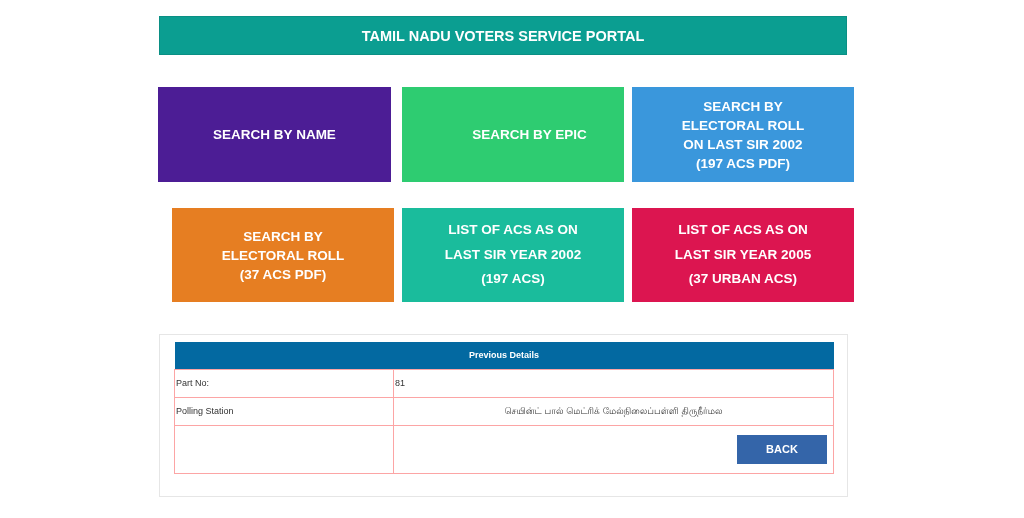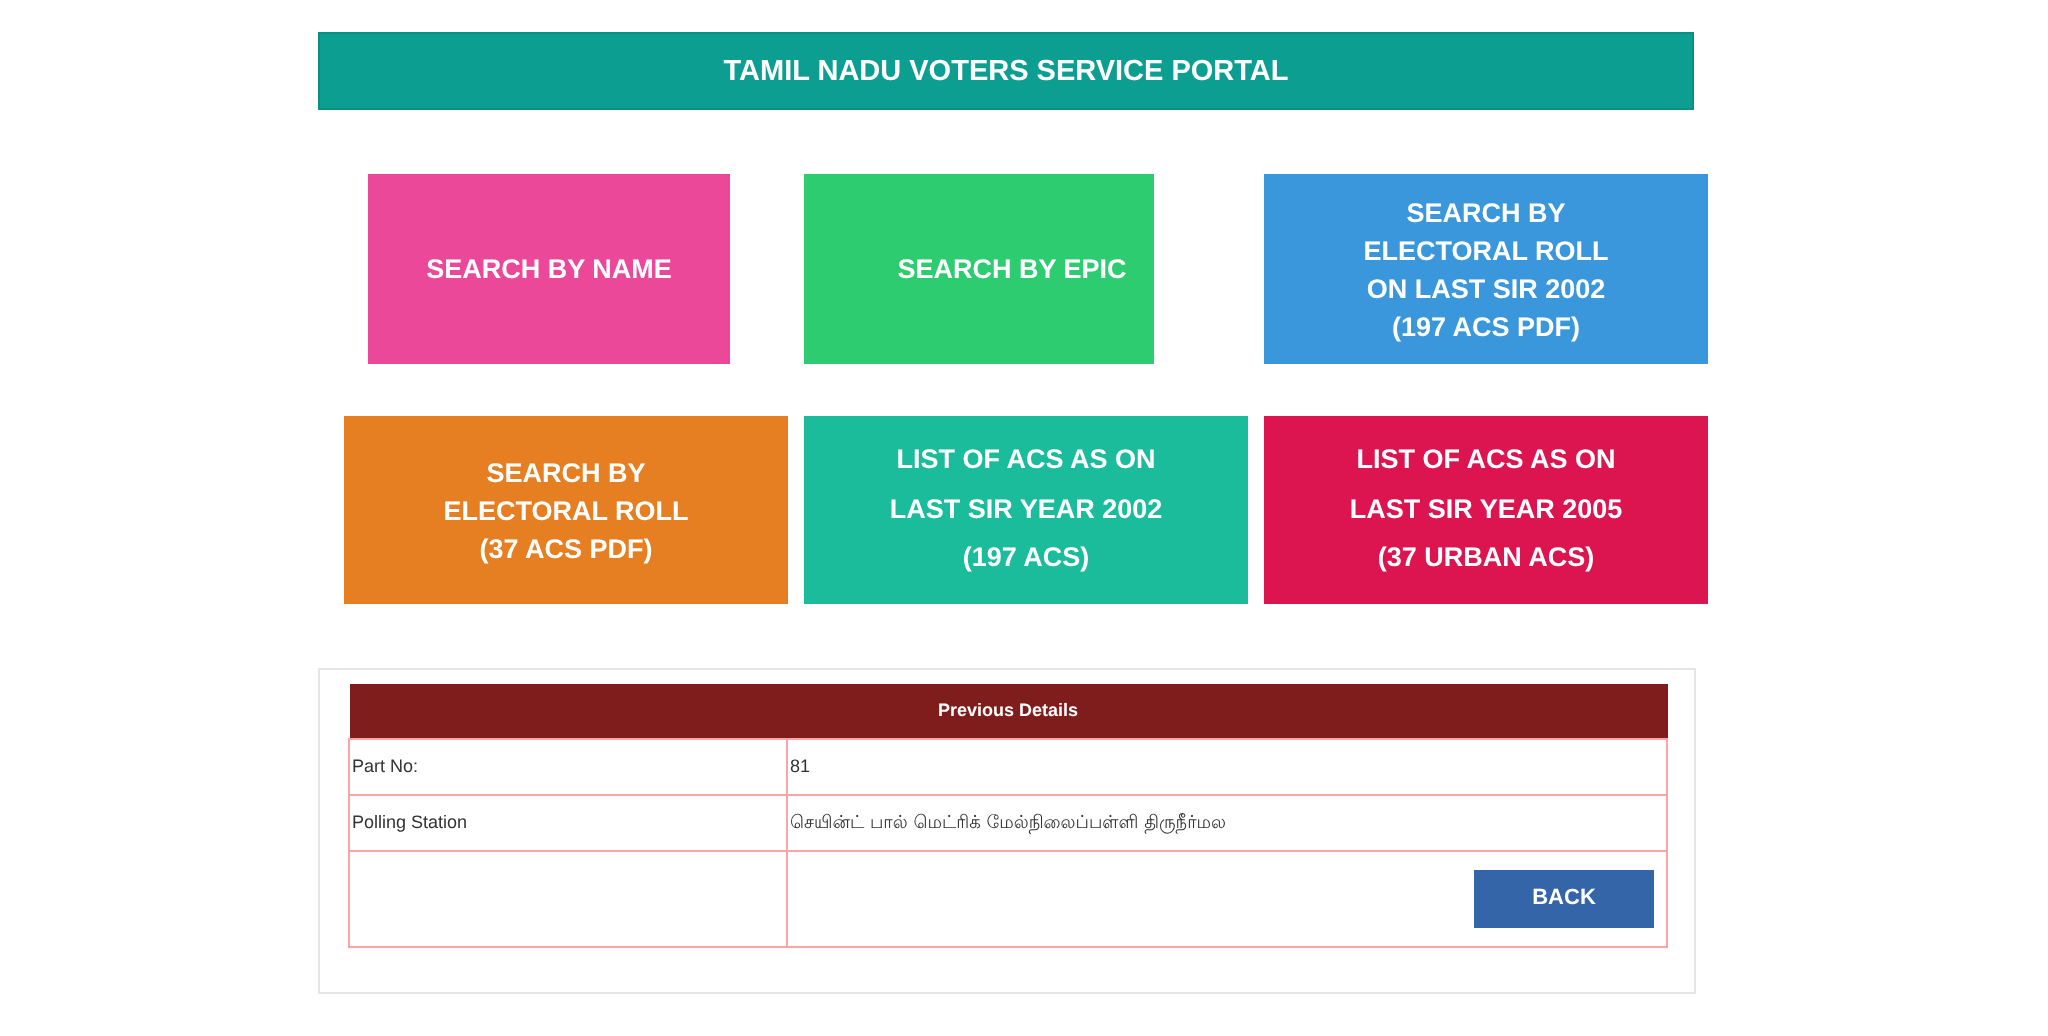--- a/index.html
+++ b/index.html
@@ -13,52 +13,52 @@
       display: flex; align-items: center; justify-content: center;
       border: 1px solid #0a8f84;
     }
     .card {
       position: absolute; color: #fff; font-weight: bold; font-size: 13.5px;
       display: flex; flex-direction: column; align-items: center; justify-content: center;
       text-align: center; cursor: pointer; line-height: 19px;
     }
     .card.spaced { line-height: 24.5px; }
     .card span { display: block; }
-    .c1 { left: 184px; top: 87px; width: 181px; height: 95px; background: #ec4899; }
-    .c2 { left: 402px; top: 87px; width: 175px; height: 95px; background: #2ecc71; padding-left: 33px; }
+    .c1 { left: 158px; top: 87px; width: 233px; height: 95px; background: #4c1d95; }
+    .c2 { left: 402px; top: 87px; width: 222px; height: 95px; background: #2ecc71; padding-left: 33px; }
     .c3 { left: 632px; top: 87px; width: 222px; height: 95px; background: #3a97dc; }
     .c4 { left: 172px; top: 208px; width: 222px; height: 94px; background: #e67e22; }
     .c5 { left: 402px; top: 208px; width: 222px; height: 94px; background: #1abc9c; }
     .c6 { left: 632px; top: 208px; width: 222px; height: 94px; background: #dc1550; }
 
     .panel {
       position: absolute; left: 159px; top: 334px; width: 689px; height: 163px;
       border: 1px solid #e6e6e6; background: #fff;
     }
     .details-table {
       position: absolute; left: 174px; top: 342px; width: 660px;
       border-collapse: collapse; font-size: 9px; color: #333;
     }
     .details-table th {
-      background: #7f1d1d; color: #fff; font-weight: bold; font-size: 9px;
+      background: #0369a1; color: #fff; font-weight: bold; font-size: 9px;
       height: 27px; text-align: center; border: none;
     }
     .details-table td {
       border: 1px solid #fca5a5; height: 28px; padding: 0 1px;
       vertical-align: middle;
     }
     .details-table td.label-cell { width: 219px; }
     .details-table tr.action-row td { height: 48px; }
     .back-btn {
       float: right; margin-right: 5px; width: 90px; height: 29px;
       background: #3465a9; color: #fff; font-weight: bold; font-size: 11px;
       border: none; cursor: pointer;
       font-family: "Liberation Sans", sans-serif;
     }
-    .tamil { font-family: "DejaVu Sans", sans-serif; font-size: 9px; }
+    .tamil { font-family: "DejaVu Sans", sans-serif; font-size: 9px; text-align: center; }
   </style>
 </head>
 <body>
 
 <div class="header-bar">
   <span>TAMIL NADU VOTERS SERVICE PORTAL</span>
 </div>
 
 <div class="card c1">
   <span>SEARCH BY NAME</span>

